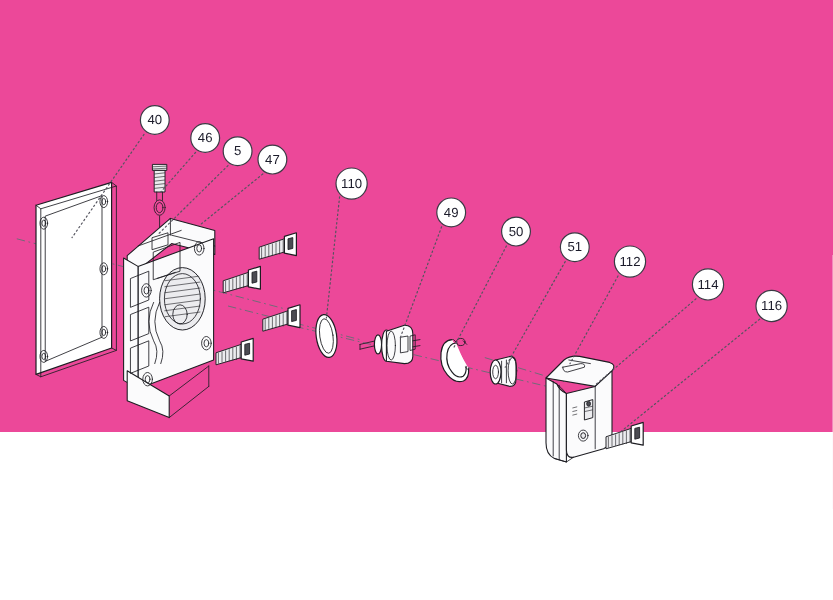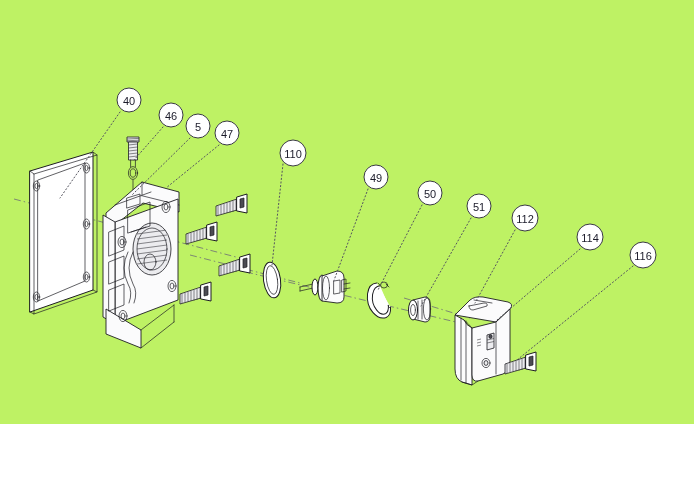--- a/index.html
+++ b/index.html
@@ -10,22 +10,22 @@
   }
   body {
     width: 694px;
     height: 500px;
     overflow: hidden;
     font-family: "Liberation Sans", sans-serif;
   }
   #diagram-root {
     position: relative;
     width: 694px;
-    height: 424px;
-    background: #bef264;
+    height: 360px;
+    background: #ec4899;
   }
   svg#parts-svg {
     display: block;
     width: 694px;
     height: 500px;
   }
   .callout-circle {
     fill: #ffffff;
     stroke: #3a3a44;
     stroke-width: 1;

